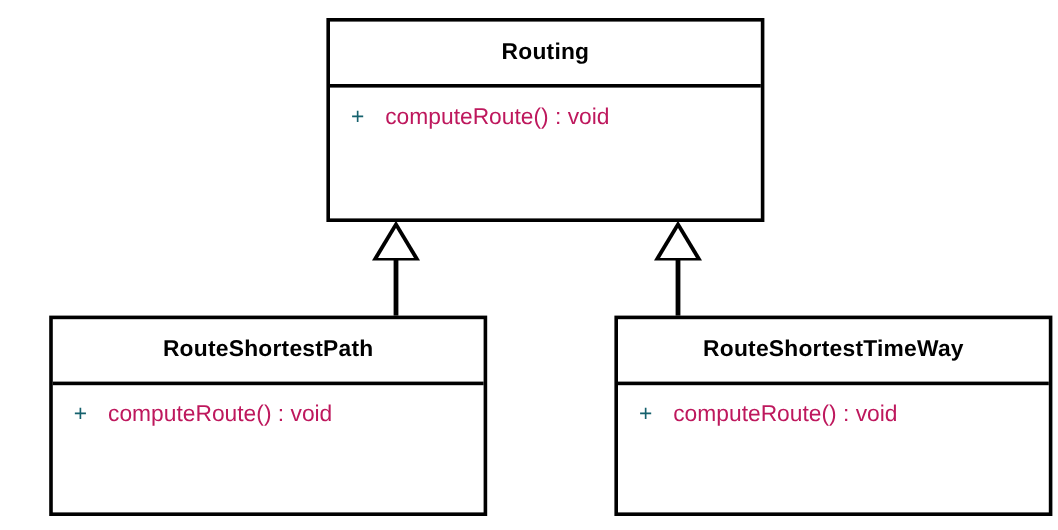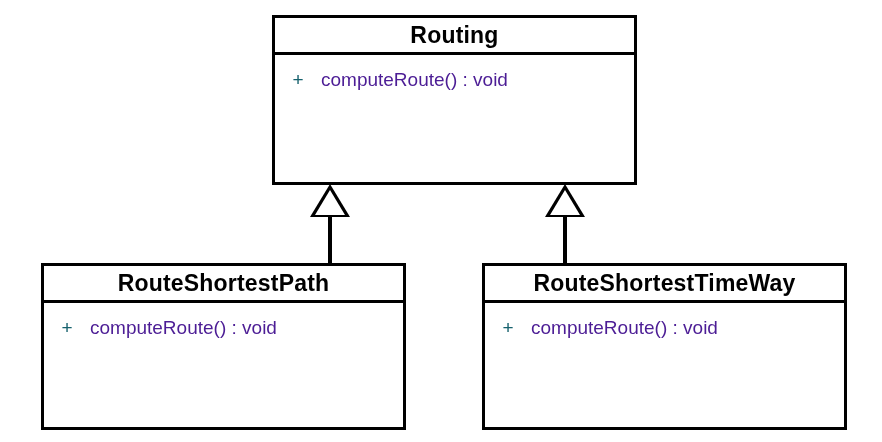--- a/index.html
+++ b/index.html
@@ -24,26 +24,26 @@
   .uml-class {
     position: absolute;
     box-sizing: border-box;
     background: #ffffff;
     border: 3px solid #000000;
     z-index: 2;
   }
   .uml-class-name {
     box-sizing: border-box;
     width: 100%;
-    height: 37px;
+    height: 55px;
     display: flex;
     align-items: center;
     justify-content: center;
     border-bottom: 3px solid #000000;
-    font-size: 23px;
+    font-size: 19px;
     font-weight: bold;
     color: #000000;
     letter-spacing: 0.2px;
     white-space: nowrap;
   }
   .uml-compartment {
     box-sizing: border-box;
     width: 100%;
     padding-top: 12px;
   }
@@ -56,39 +56,39 @@
     line-height: 26px;
   }
   .uml-visibility {
     width: 46px;
     text-align: center;
     flex: none;
     font-size: 19px;
     color: #15616d;
   }
   .uml-member-signature {
-    color: #4c1d95;
+    color: #be185d;
   }
 
   
   #class-routing {
     left: 272px;
     top: 15px;
     width: 365px;
     height: 170px;
   }
   #class-route-shortest-path {
     left: 21px;
     top: 263px;
     width: 365px;
     height: 167px;
     margin-left: 20px;
   }
   #class-route-shortest-time-way {
-    left: 482px;
+    left: 512px;
     top: 263px;
     width: 365px;
     height: 167px;
   }
 
   
   .generalization {
     position: absolute;
     z-index: 1;
   }

